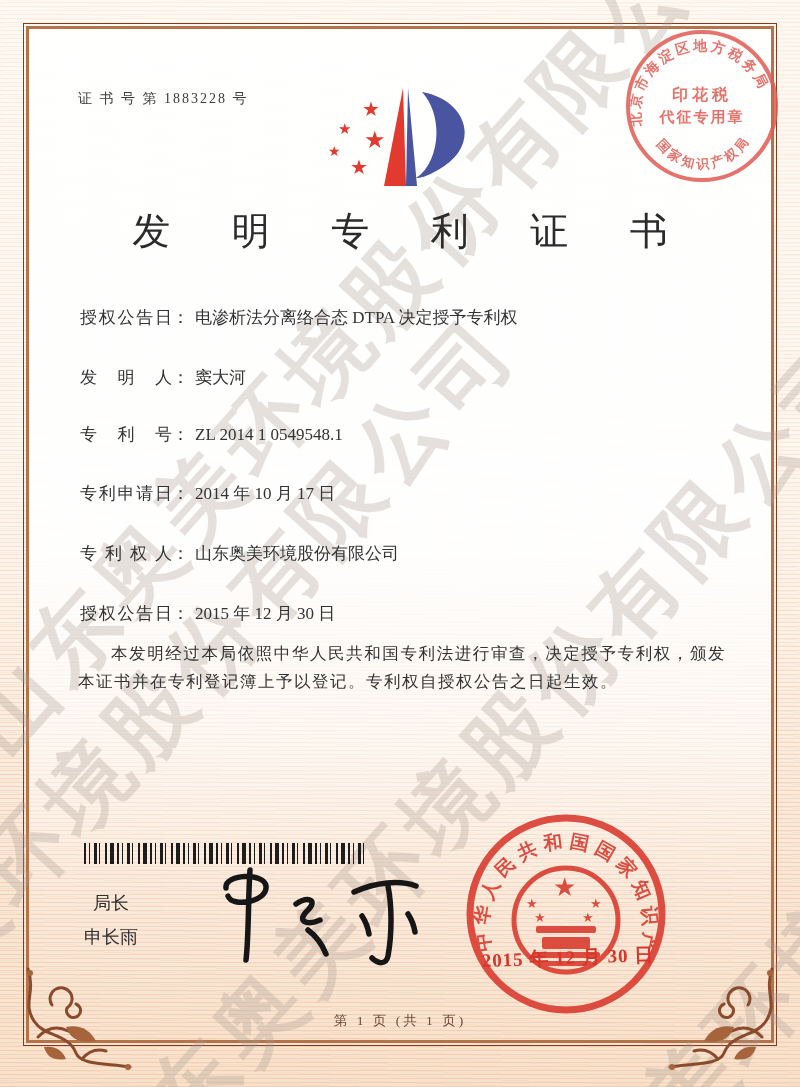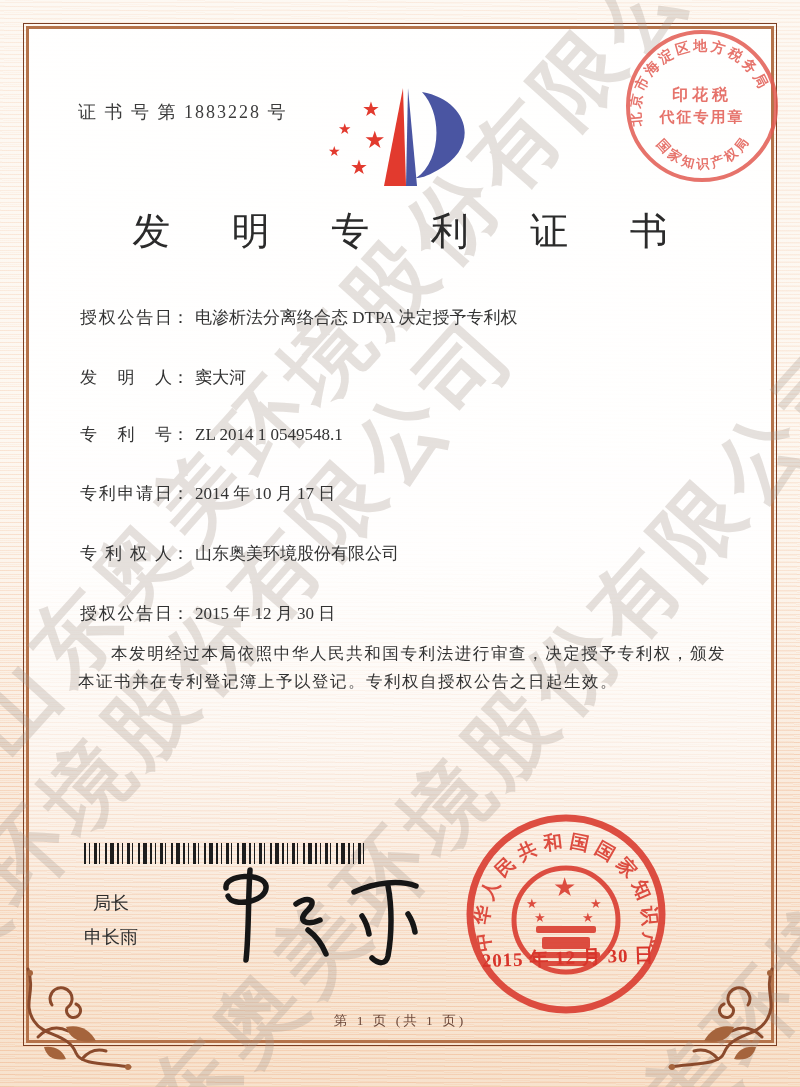--- a/index.html
+++ b/index.html
@@ -32,22 +32,22 @@
     position:absolute; z-index:2; white-space:nowrap;
     font-size:86px; font-weight:bold; letter-spacing:8px;
     color:rgba(168,156,146,.30);
     transform:rotate(-48deg); transform-origin:left top;
     pointer-events:none;
   }
 
   .content { position:absolute; inset:0; z-index:3; }
 
   .cert-number {
-    position:absolute; left:78px; top:100px;
-    font-size:18px; letter-spacing:2px; color:#3c3c3c;
+    position:absolute; left:78px; top:90px;
+    font-size:14px; letter-spacing:2px; color:#3c3c3c;
   }
 
   .logo { position:absolute; left:320px; top:82px; }
 
   .title {
     position:absolute; left:0; top:206px; width:100%;
     text-align:center; font-size:38px; font-weight:normal;
     letter-spacing:26px; text-indent:26px; color:#2b2b2b;
   }
 

